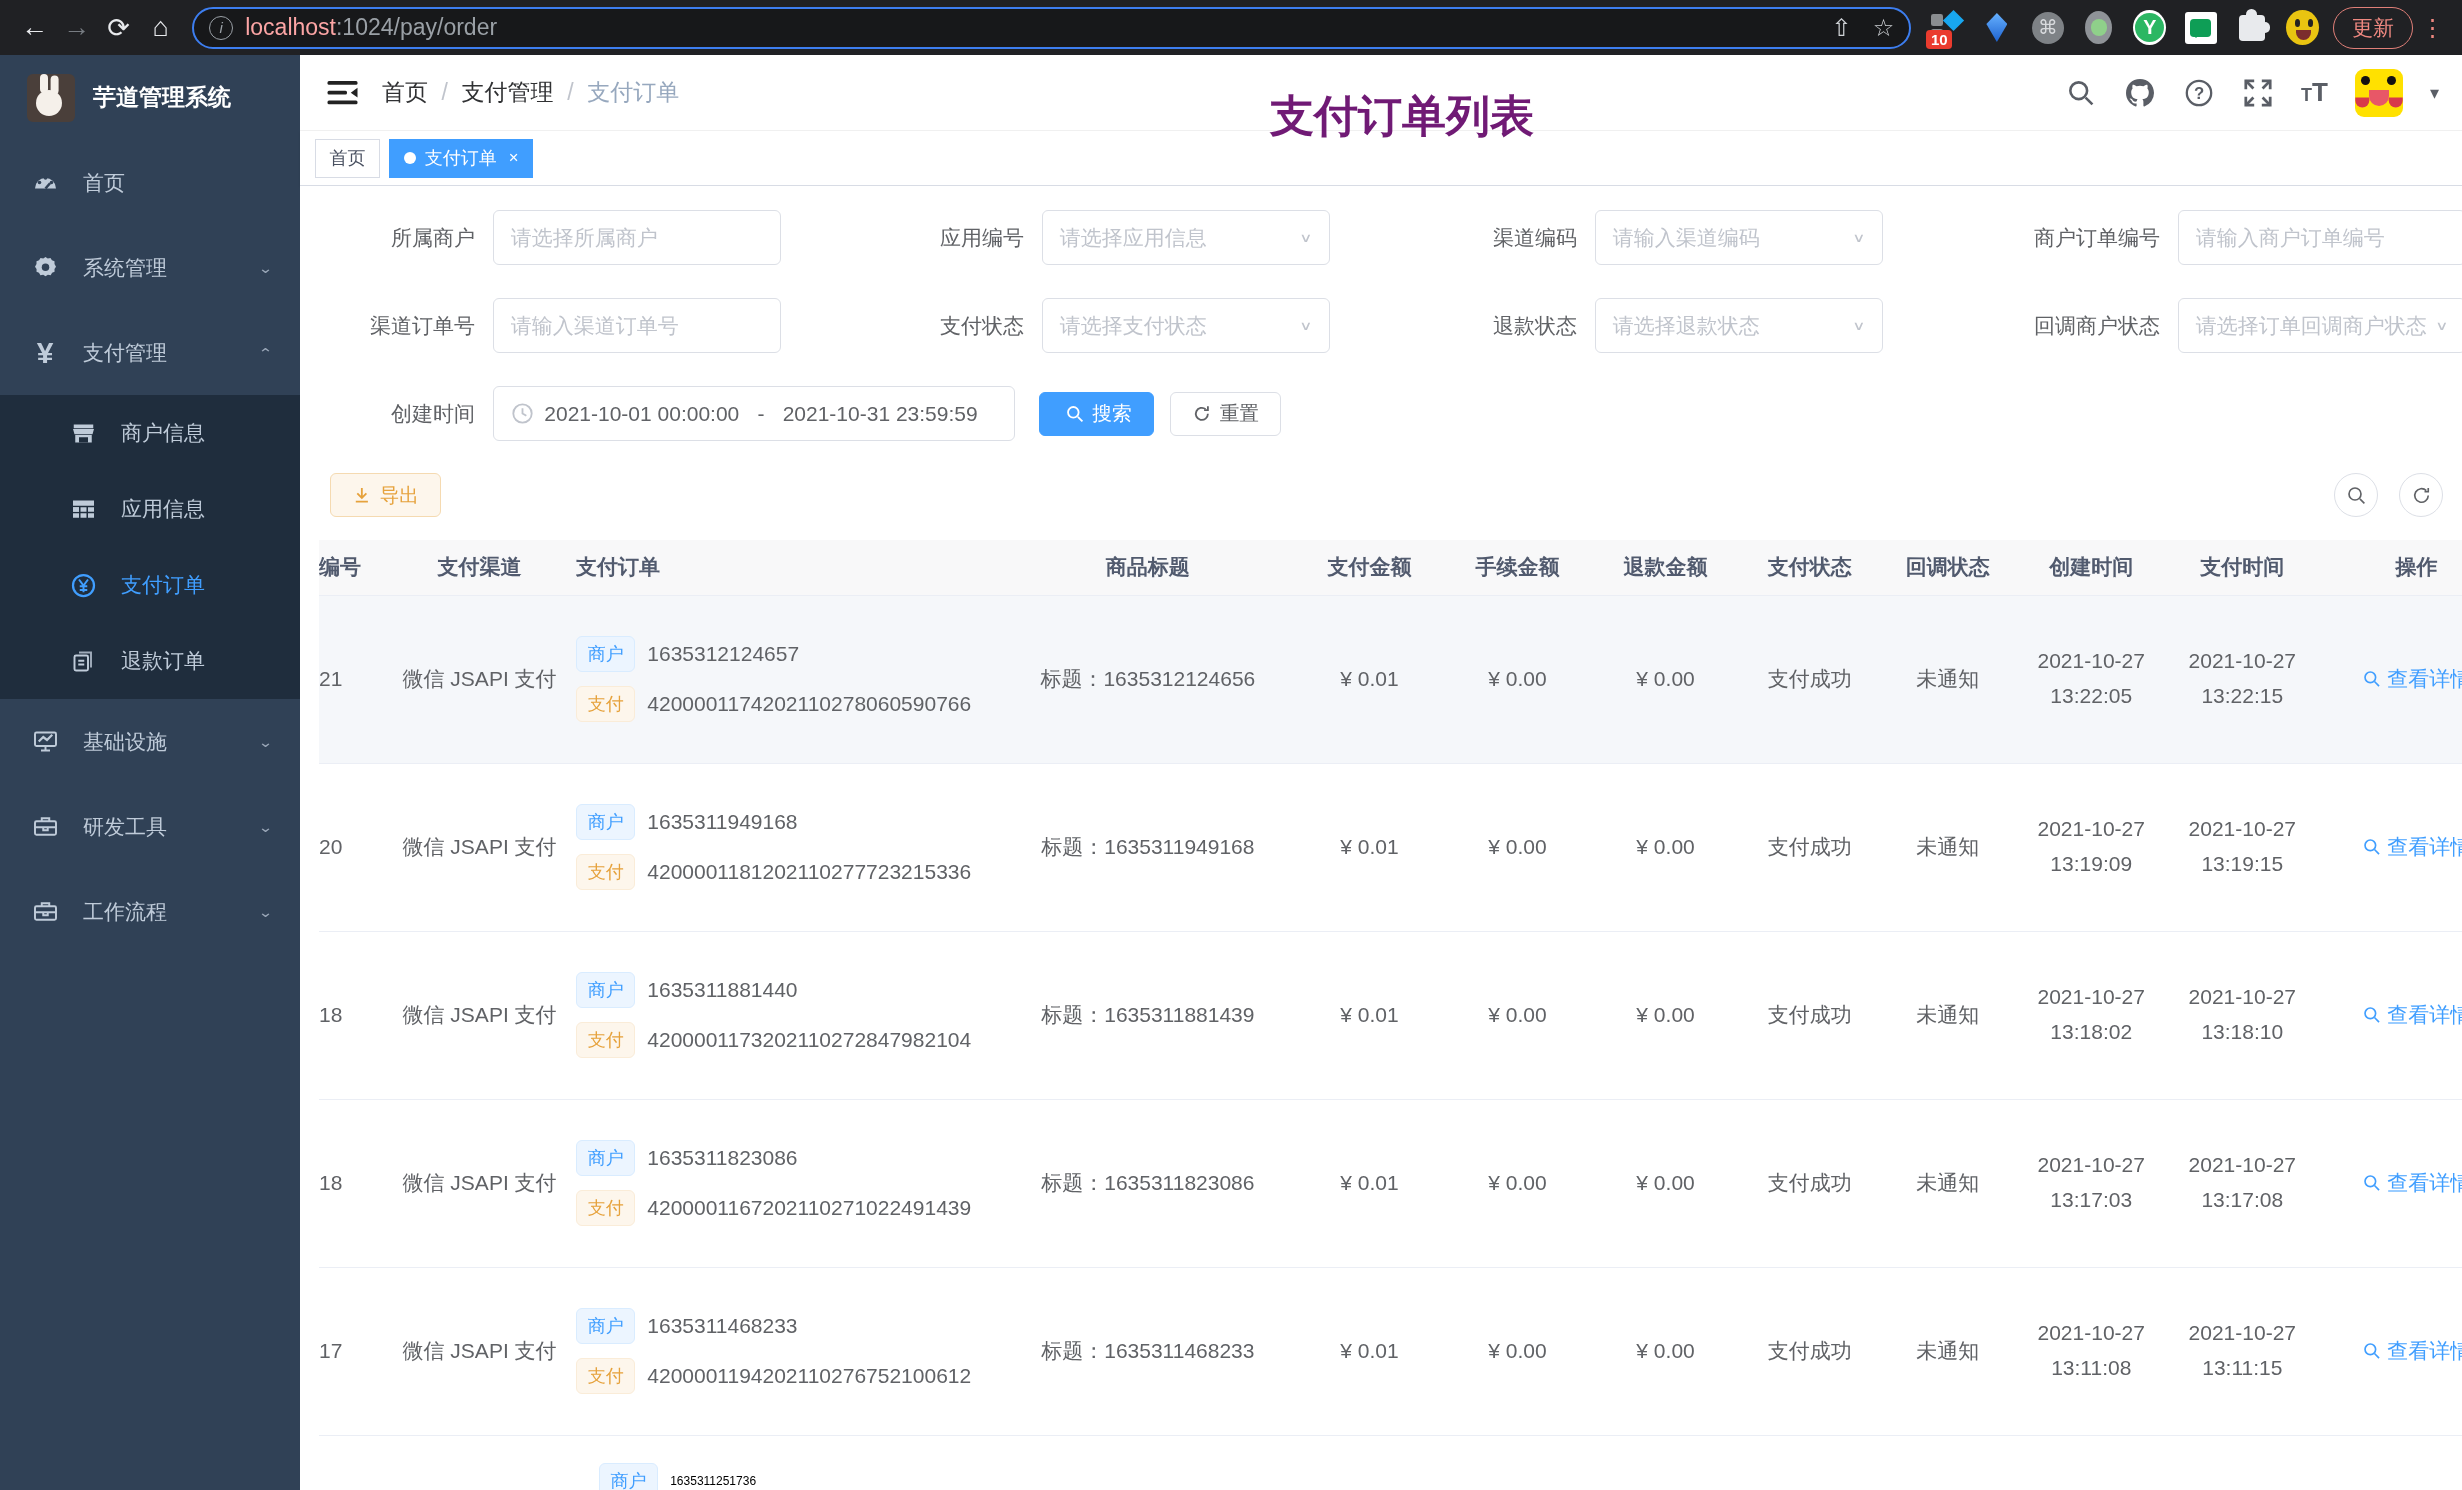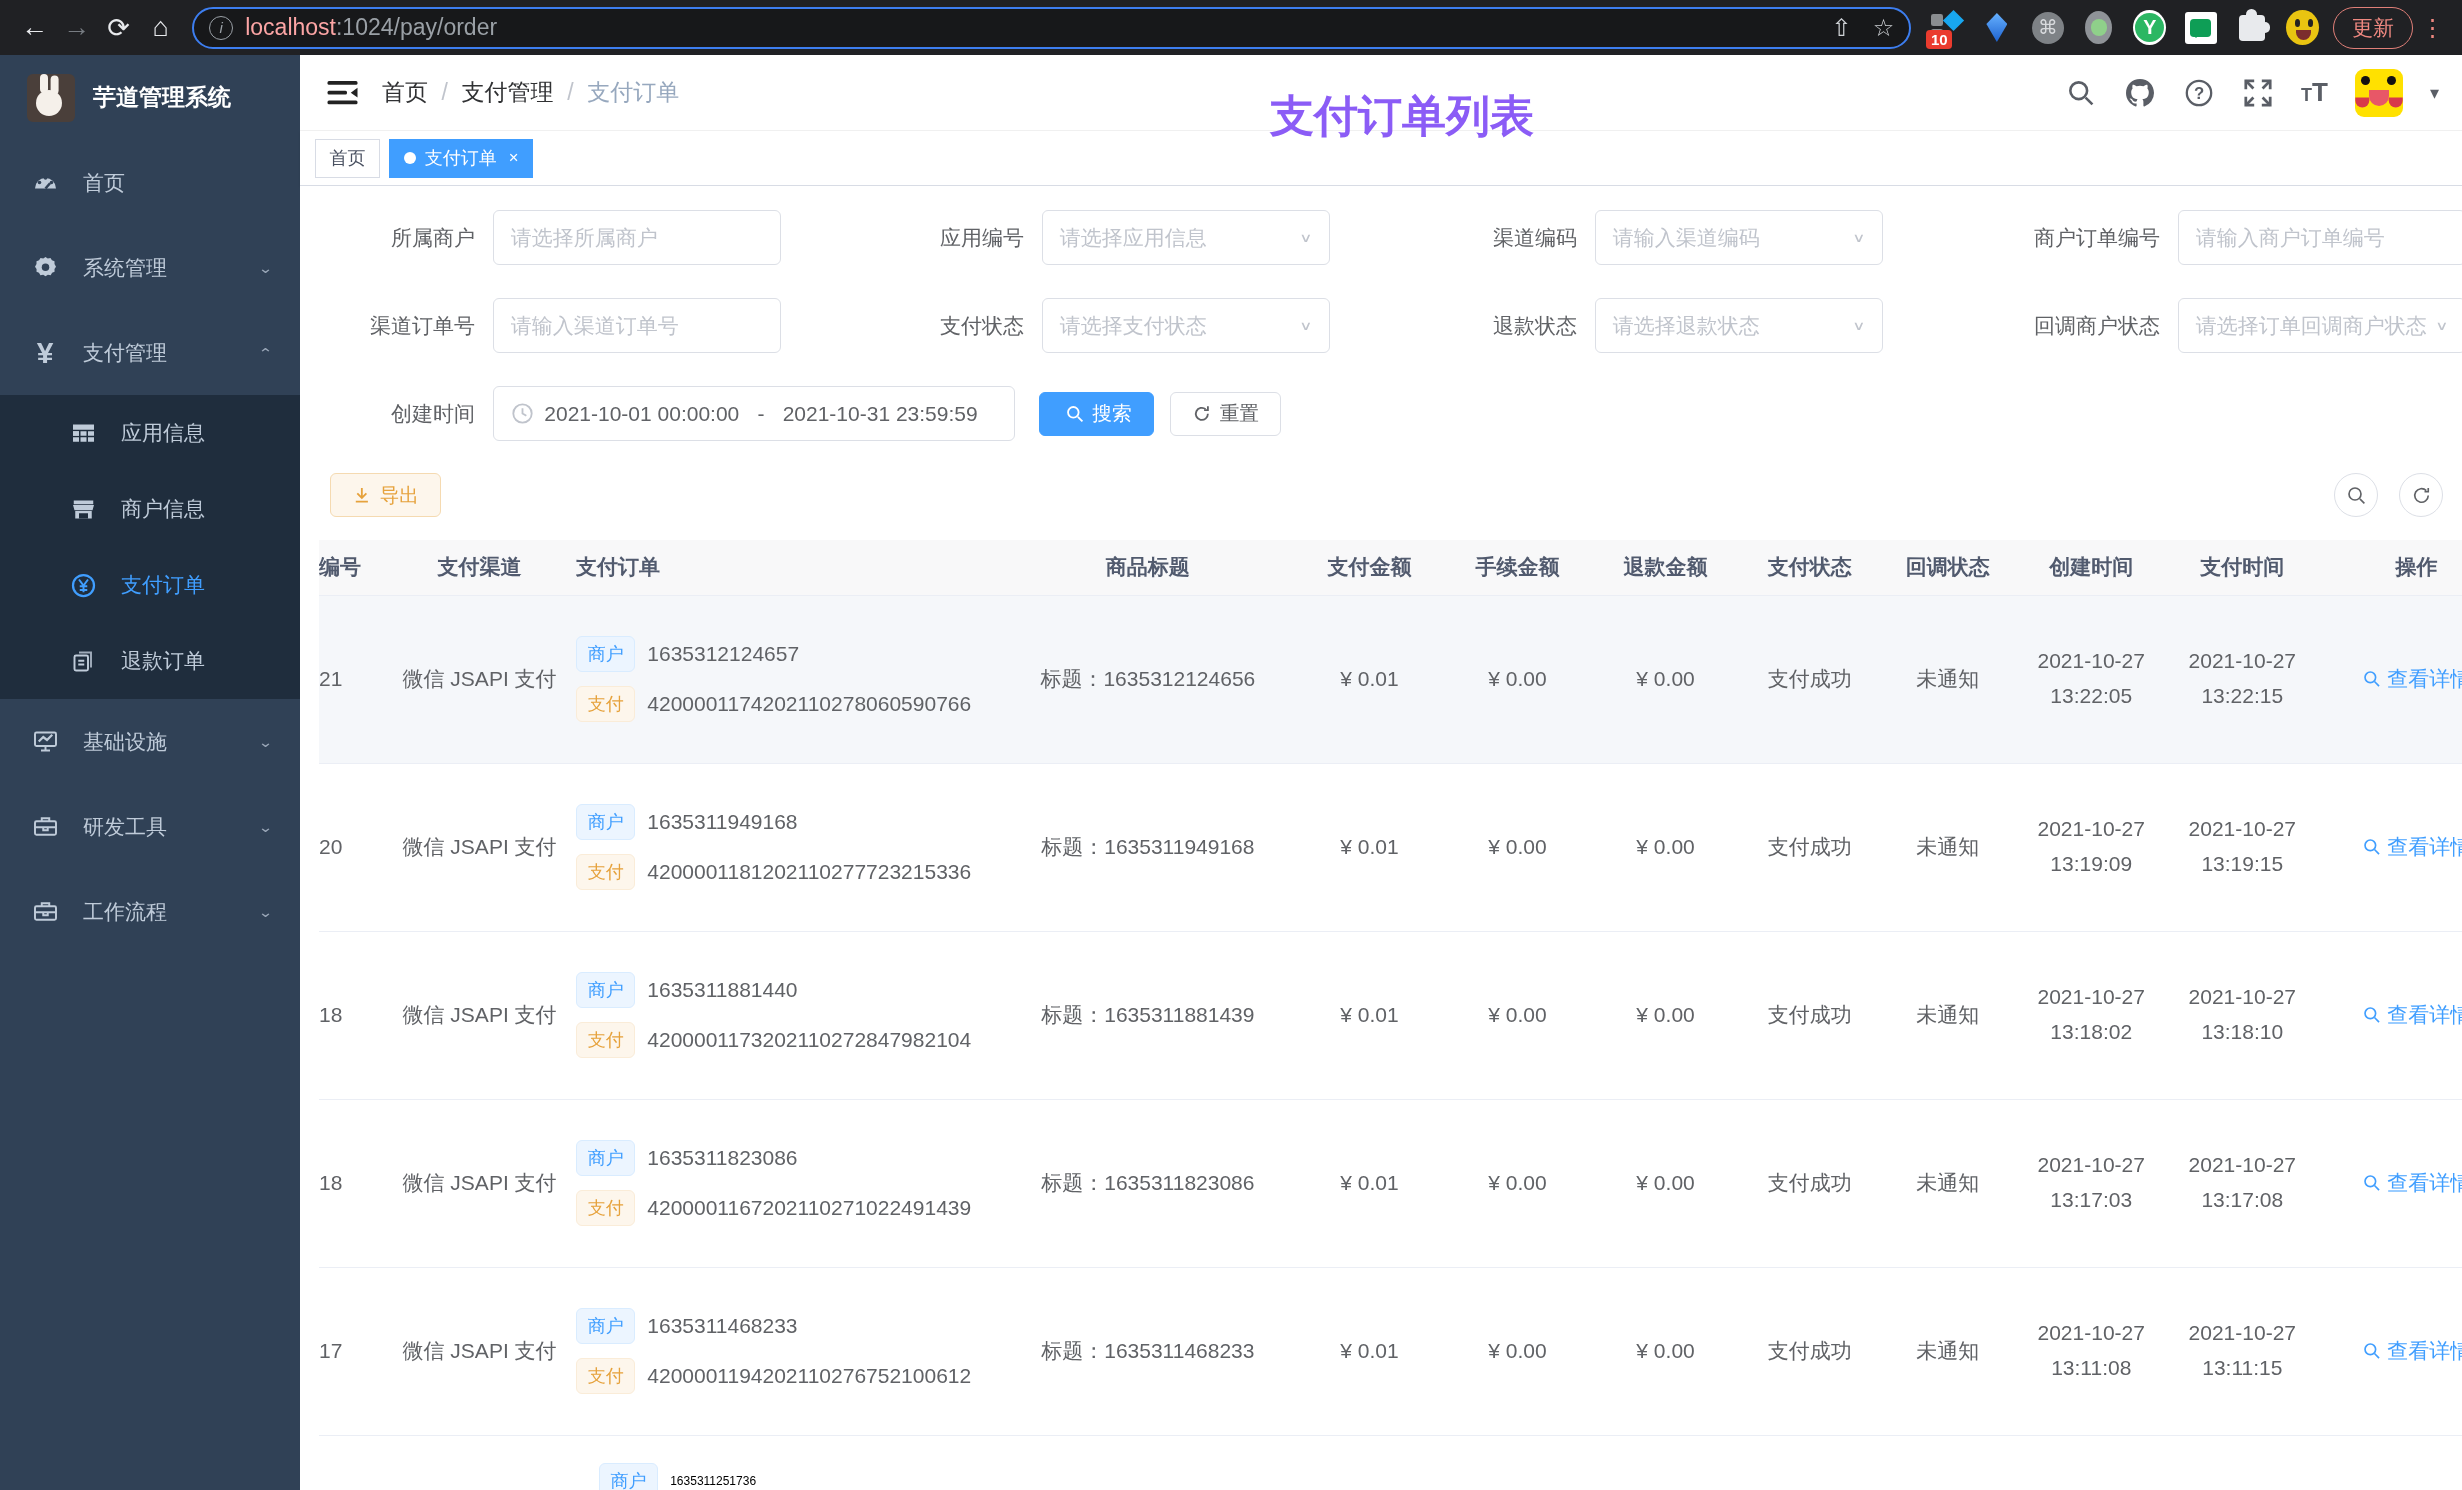--- a/index.html
+++ b/index.html
@@ -66,21 +66,21 @@
   .main { flex:1; display:flex; flex-direction:column; min-width:0; }
 
   
   .navbar { height:76px; background:#fff; display:flex; align-items:center; padding:0 23px 0 26px;
     border-bottom:0.8px solid #f0f0f0; position:relative; }
   .hamburger { width:33px; height:30px; margin-right:23px; }
   .breadcrumb { display:flex; align-items:center; font-size:23px; color:#303133; gap:13.6px; }
   .breadcrumb .sep { color:#c0c4cc; }
   .breadcrumb .last { color:#97a8be; }
   .annotation { position:absolute; left:50%; transform:translateX(-42%); top:32px; font-size:44px;
-    font-weight:bold; color:#8b5cf6; white-space:nowrap; }
+    font-weight:bold; color:#701a75; white-space:nowrap; }
   .nav-icons { margin-left:auto; display:flex; align-items:center; gap:27px; color:#5a5e66; }
   .nav-icons svg { width:32px; height:32px; }
   .font-ico { font-weight:bold; font-size:26px; color:#5a5e66; }
   .font-ico small { font-size:18px; }
   .avatar-pika { width:48px; height:48px; border-radius:9px; background:#ffe100; position:relative; overflow:hidden; }
   .avatar-pika:before { content:""; position:absolute; width:9px; height:9px; background:#111; border-radius:50%;
     left:6px; top:7.6px; box-shadow:26px 0 0 #111; }
   .avatar-pika:after { content:""; position:absolute; width:19.7px; height:16.7px; background:#e85767;
     border-radius:0 0 19.7px 19.7px; left:14.4px; top:21px; box-shadow:-16.7px 4.5px 0 -3px #d8384a, 16.7px 4.5px 0 -3px #d8384a; }
   .caret { font-size:18px; color:#5a5e66; }
@@ -223,42 +223,42 @@
     </div>
     <div class="menu-item">
       <span class="mi-icon" style="font-size:30px;font-weight:bold">¥</span>
       <span>支付管理</span>
       <span class="arrow" style="transform:rotate(180deg) scaleY(.8)">⌄</span>
     </div>
     <div class="submenu">
       <div class="menu-item">
         <span class="mi-icon">
           <svg class="micon" viewBox="0 0 36 36" fill="currentColor">
+            <path d="M5 6h26v5H5z"></path>
+              <path d="M4 12h28l-2 7H6z"></path>
+              <path d="M7 20h22v10H7z"></path>
+              <path d="M12 23h12v7H12z" fill="#1f2d3d"></path>
+          </svg>
+          </span>
+        <span>商户信息</span>
+      </div>
+      <div class="menu-item">
+        <span class="mi-icon">
+          <svg class="micon" viewBox="0 0 36 36" fill="currentColor">
             <path d="M4 6h28v7H4z"></path>
               <path d="M4 15h8v6H4zм0 0"></path>
               <path d="M4 15h8v6H4z"></path>
               <path d="M14 15h8v6h-8z"></path>
               <path d="M24 15h8v6h-8z"></path>
             <path d="M4 23h8v6H4z"></path>
               <path d="M14 23h8v6h-8z"></path>
               <path d="M24 23h8v6h-8z"></path>
           </svg>
           </span>
         <span>应用信息</span>
-      </div>
-      <div class="menu-item">
-        <span class="mi-icon">
-          <svg class="micon" viewBox="0 0 36 36" fill="currentColor">
-            <path d="M5 6h26v5H5z"></path>
-              <path d="M4 12h28l-2 7H6z"></path>
-              <path d="M7 20h22v10H7z"></path>
-              <path d="M12 23h12v7H12z" fill="#1f2d3d"></path>
-          </svg>
-          </span>
-        <span>商户信息</span>
       </div>
       <div class="menu-item active">
         <span class="mi-icon">
           <svg class="micon" viewBox="0 0 36 36" fill="none" stroke="currentColor" stroke-width="3">
             <circle cx="18" cy="18" r="14"></circle>
             <path d="M12 10l6 8 6-8M18 18v9M13 19h10M13 24h10" stroke-width="2.6"></path>
           </svg>
           </span>
         <span>支付订单</span>
       </div>

